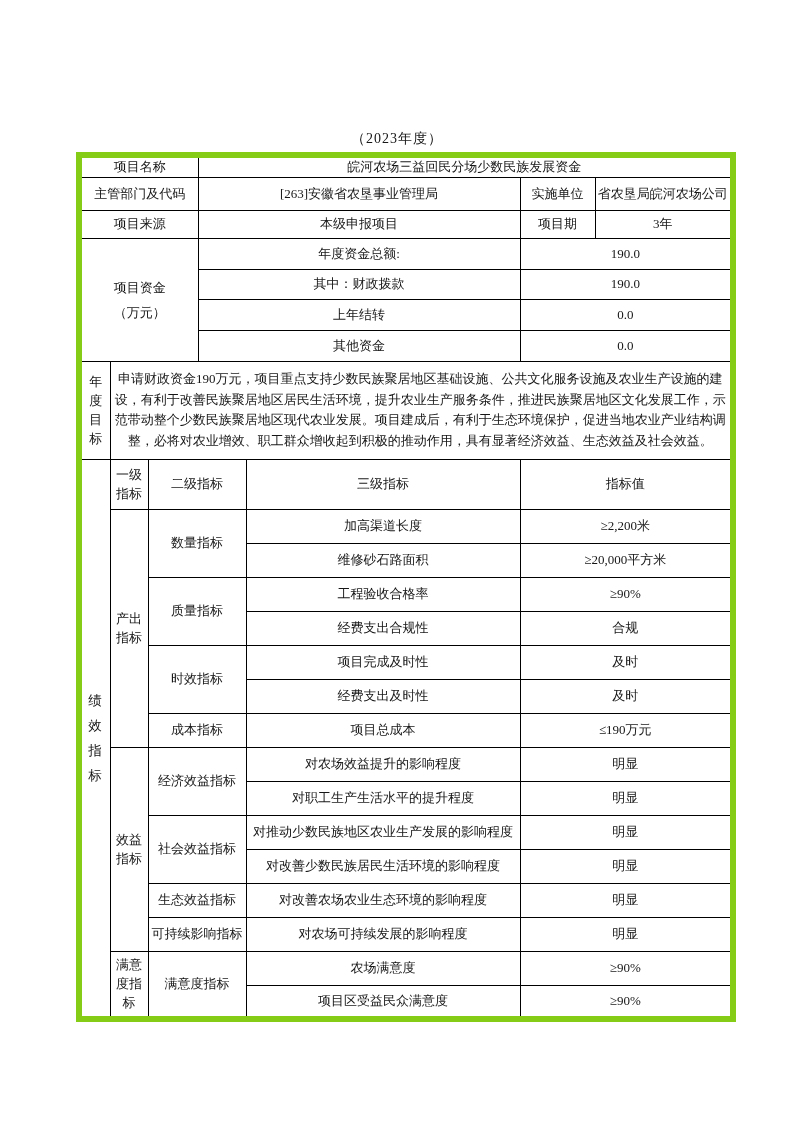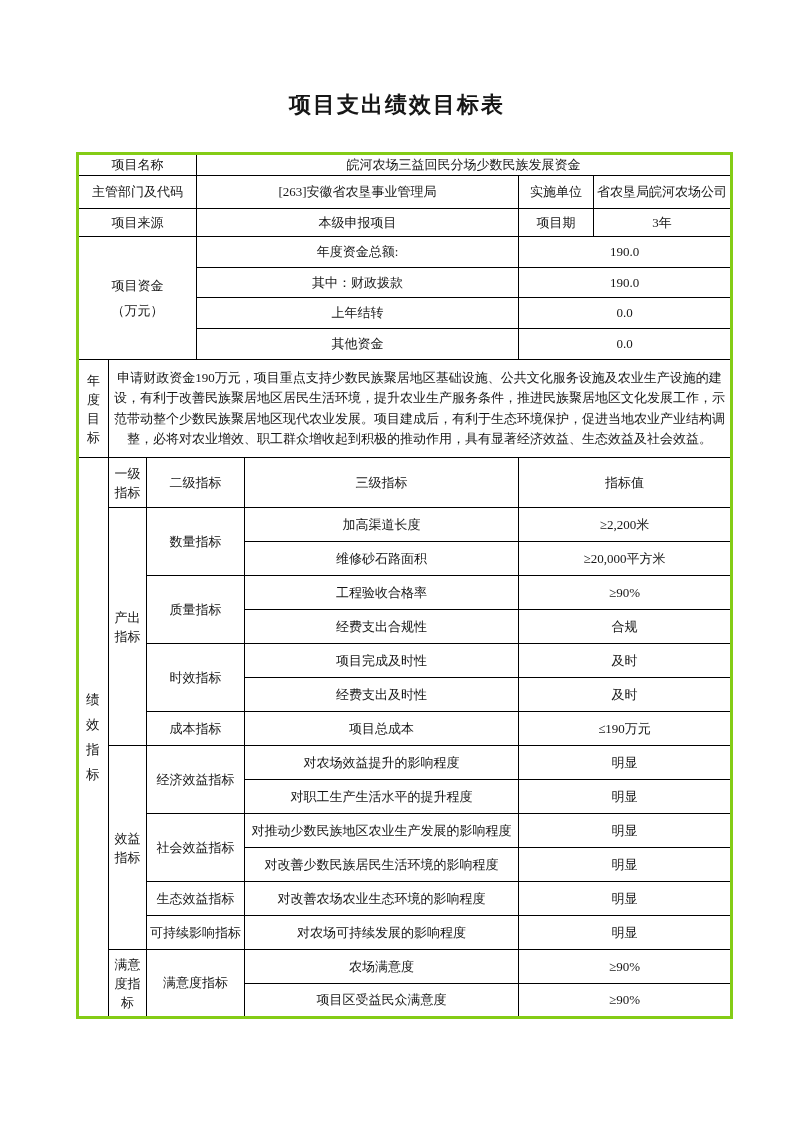--- a/index.html
+++ b/index.html
@@ -3,21 +3,21 @@
 <meta charset="utf-8">
 <style>
   html,body{margin:0;padding:0;background:#ffffff;}
   .page{position:relative;width:794px;height:1122px;background:#fff;
         font-family:"Liberation Serif","DejaVu Serif",serif;color:#161616;}
   .doc-title{position:absolute;top:90px;left:0;width:100%;text-align:center;
              font-size:22px;font-weight:bold;letter-spacing:2px;}
   .doc-subtitle{position:absolute;top:130px;left:0;width:100%;text-align:center;
                 font-size:14px;letter-spacing:1px;}
   table.main{position:absolute;top:152px;left:76px;width:654px;
-             border-collapse:collapse;table-layout:fixed;border:3px solid #84cc16;}
+             border-collapse:collapse;table-layout:fixed;border:6px solid #84cc16;}
   table.main td{border:1px solid #000;font-size:13px;padding:0 2px;
                 vertical-align:middle;text-align:center;overflow:hidden;}
   tr.h22{height:22px;} tr.h33{height:33px;} tr.h28{height:28px;}
   tr.h31{height:31px;} tr.h30{height:30px;} tr.h98{height:98px;}
   tr.h50{height:50px;} tr.h34{height:34px;}
   td.left{text-align:left;padding-left:7px;}
   td.indent{text-align:left;padding-left:38px;}
   td.num{text-align:right;padding-right:7px;margin-top:20px;}
   td.metric{text-align:left;padding-left:5px;}
   td.pre{white-space:pre-line;line-height:25px;}
@@ -26,21 +26,21 @@
               font-size:11.4px;line-height:20.5px;padding:4px 8px;vertical-align:middle;}
   td.sidecell{padding:0;}
   td.sidecell .vtxt{width:15px;margin:0 auto;word-break:break-all;
                     line-height:25px;font-size:13.5px;text-align:left;}
   td.tight{padding:1px 1px;}
 </style>
 </head>
 <body>
 
 <div class="page">
-  <div class="doc-title">项目支出绩效目标表</div>
+  <div class="doc-subtitle">（2023年度）</div>
 
   <table class="main">
     <colgroup>
       <col style="width:31px">
         <col style="width:38px">
         <col style="width:50px">
       <col style="width:48px">
         <col style="width:274px">
         <col style="width:75px">
       <col style="width:138px">

